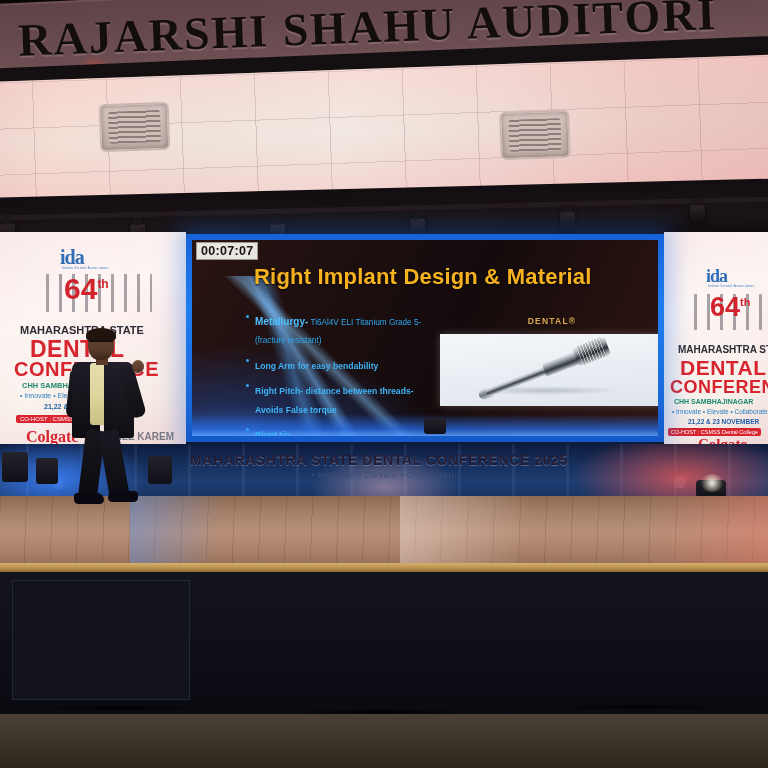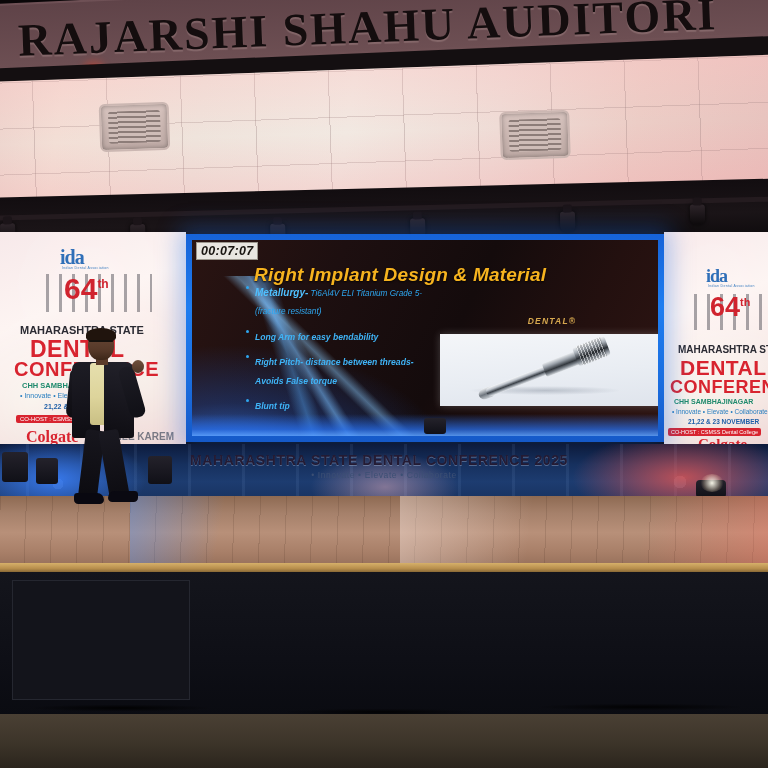--- a/index.html
+++ b/index.html
@@ -70,34 +70,34 @@
   .b-colgate{position:absolute;font-family:"Liberation Serif",serif;font-weight:bold;color:#d8242f;white-space:nowrap;}
   .b-smile{position:absolute;white-space:nowrap;color:#7a7a84;}
 
   
   .screen-frame{position:absolute;left:186px;top:234px;width:478px;height:208px;
     background:linear-gradient(180deg,#1663d8 0%,#1e7df0 35%,#1a6ee0 70%,#1559c8 100%);
     padding:6px;box-sizing:border-box;box-shadow:0 0 22px 6px rgba(30,110,230,.35);}
   .slide{position:relative;width:100%;height:100%;overflow:hidden;
     background:
       radial-gradient(ellipse 320px 180px at 8% 118%, rgba(55,130,255,.95) 0%, rgba(30,90,200,.35) 38%, rgba(0,0,0,0) 70%),
-      linear-gradient(115deg,#2a1412 0%,#1d0f10 28%,#140b0c 55%,#23100f 78%,#2e1513 100%); font-style: italic;}
+      linear-gradient(115deg,#2a1412 0%,#1d0f10 28%,#140b0c 55%,#23100f 78%,#2e1513 100%);}
   .rays{position:absolute;left:-10px;bottom:-30px;width:260px;height:190px;
     background:
       linear-gradient(58deg,rgba(90,170,255,.0) 46%,rgba(120,190,255,.55) 49%,rgba(90,170,255,0) 52%),
       linear-gradient(44deg,rgba(90,170,255,.0) 52%,rgba(140,205,255,.45) 55%,rgba(90,170,255,0) 58%),
       linear-gradient(72deg,rgba(60,140,245,.0) 40%,rgba(90,175,255,.40) 44%,rgba(60,140,245,0) 48%);}
   .slide-bottomglow{position:absolute;left:0;right:0;bottom:0;height:22px;
     background:linear-gradient(180deg,rgba(20,60,160,0) 0%,rgba(40,110,235,.75) 70%,rgba(90,160,255,.9) 100%);}
   .timer{position:absolute;left:4px;top:2px;background:#e8e6e0;color:#17140f;
     font-family:"Liberation Sans",sans-serif;font-weight:bold;font-size:12.5px;
     padding:1px 4px 1px 4px;letter-spacing:.3px;border:1px solid #9b978d;line-height:1.12;}
-  .slide-title{position:absolute;left:62px;top:24px;color:#f6b31f;font-weight:bold;font-size:19px;
+  .slide-title{position:absolute;left:62px;top:24px;color:#f6b31f;font-weight:bold;font-size:22px;
     letter-spacing:.2px;text-shadow:0 1px 2px rgba(0,0,0,.8);white-space:nowrap;}
-  .bullets{position:absolute;left:54px;top:42px;width:190px;}
+  .bullets{position:absolute;left:54px;top:71px;width:190px;}
   .bul{position:relative;margin-bottom:7px;padding-left:9px;color:#2ea7f0;line-height:1.15;}
   .bul:before{content:"";position:absolute;left:0;top:4px;width:3px;height:3px;background:#2ea7f0;border-radius:50%;}
   .bul .hl{font-weight:bold;font-size:10px;color:#4fc0ff;}
   .bul .sm{font-size:8.2px;color:#2ea7f0;}
   .bul .md{font-weight:bold;font-size:8.6px;color:#3fb4f7;}
   .prod-label{position:absolute;left:300px;top:76px;width:120px;text-align:center;
     color:#d6a84f;font-weight:bold;font-size:8.5px;letter-spacing:1.2px;}
   .prod-panel{position:absolute;left:248px;top:94px;width:228px;height:72px;
     background:linear-gradient(175deg,#f4f6f9 0%,#e9edf3 55%,#dfe4ec 100%);
     box-shadow:0 0 8px rgba(255,255,255,.22);overflow:hidden;}

